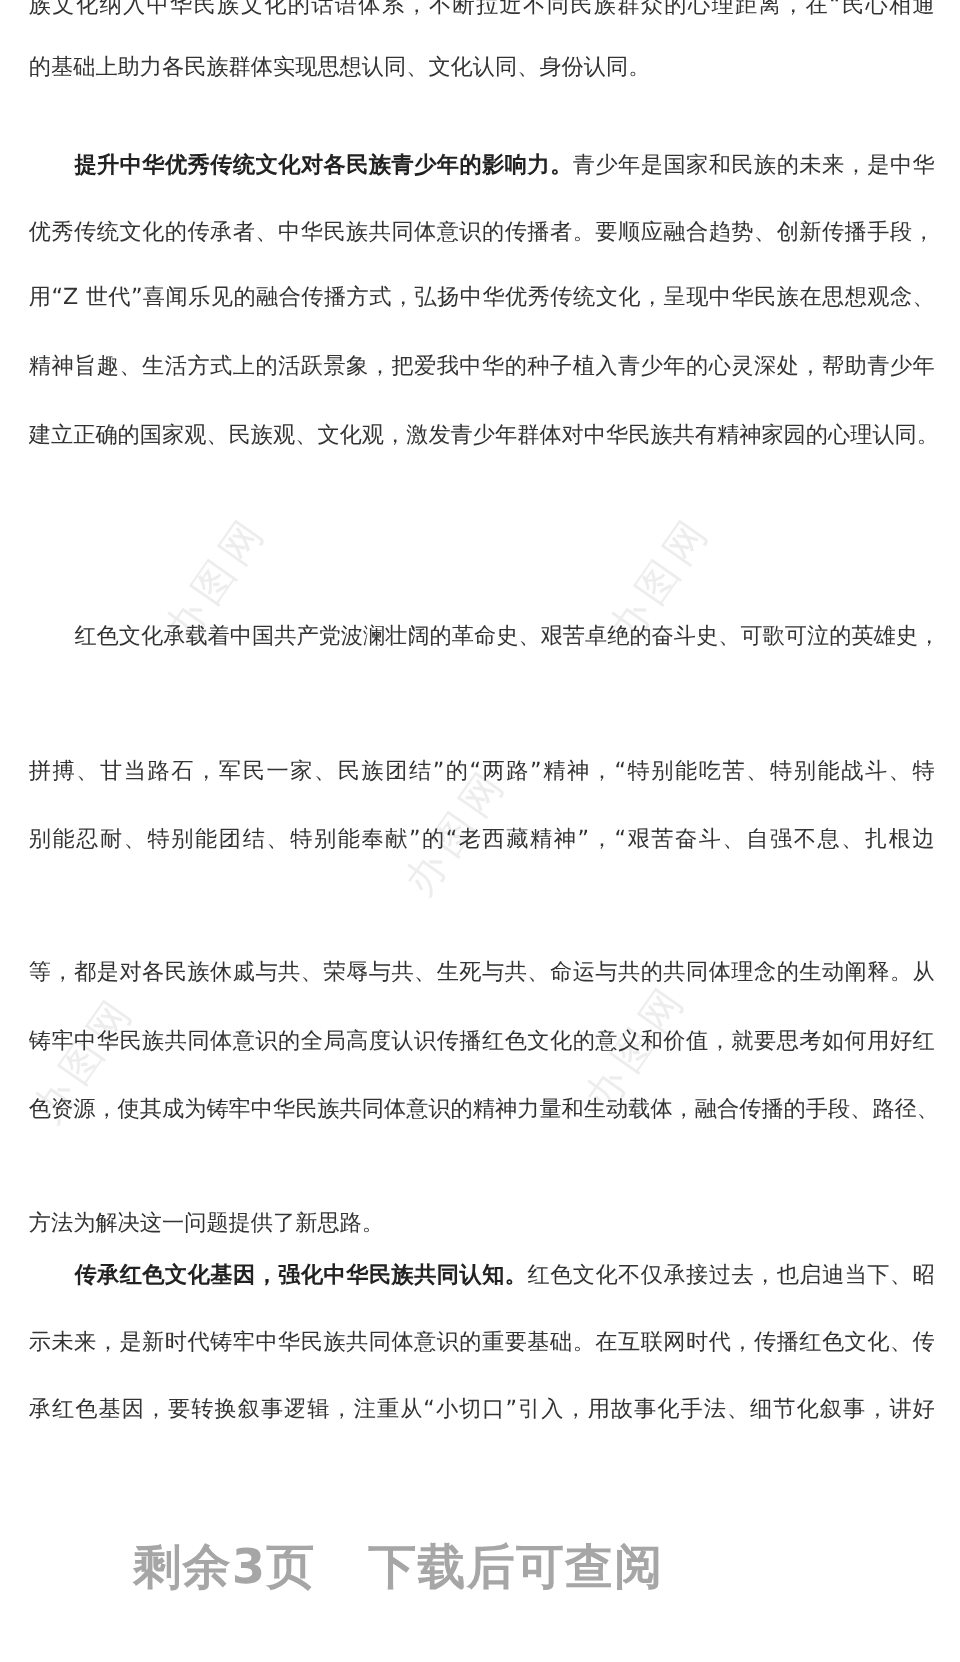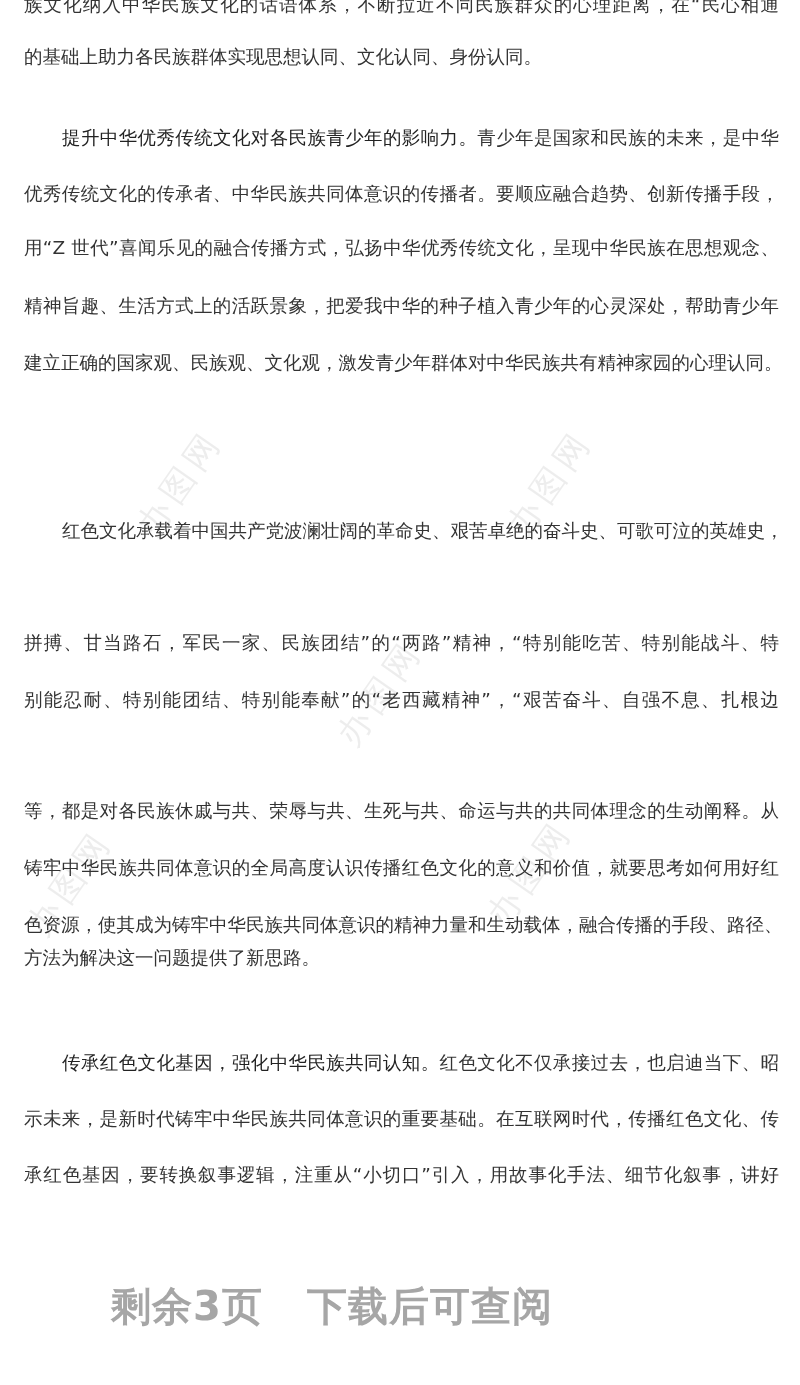--- a/index.html
+++ b/index.html
@@ -11,21 +11,21 @@
   .page { position: absolute; left: 0; top: 0; width: 800px; height: 1385px; }
   .line {
     position: absolute; left: 24px; width: 755px;
     font-size: 18.5px; line-height: 24px; height: 24px;
     white-space: nowrap; overflow: hidden;
     text-align: justify; text-align-last: justify;
     letter-spacing: 0px;
   }
   .line.indent { left: 62px; width: 717px; }
   .line.last { text-align-last: left; }
-  .bold { font-weight: normal; color: #222222; }
+  .bold { font-weight: bold; color: #222222; }
   .heading {
     position: absolute; left: 62px; font-size: 18.5px; line-height: 24px;
     font-weight: bold; color: #222222; white-space: nowrap;
   }
   .watermark {
     position: absolute; font-size: 34px; color: rgba(0,0,0,0.07);
     transform: rotate(-55deg); white-space: nowrap; letter-spacing: 6px;
     pointer-events: none;
   }
   .footer {
@@ -57,21 +57,21 @@
   <div class="line" style="top:294px;">精神旨趣、生活方式上的活跃景象，把爱我中华的种子植入青少年的心灵深处，帮助青少年</div>
   <div class="line" style="top:351px;">建立正确的国家观、民族观、文化观，激发青少年群体对中华民族共有精神家园的心理认同。</div>
 
 
   <div class="line indent" style="top:519px;">红色文化承载着中国共产党波澜壮阔的革命史、艰苦卓绝的奋斗史、可歌可泣的英雄史，</div>
   <div class="line" style="top:631px;">拼搏、甘当路石，军民一家、民族团结”的“两路”精神，“特别能吃苦、特别能战斗、特</div>
   <div class="line" style="top:688px;">别能忍耐、特别能团结、特别能奉献”的“老西藏精神”，“艰苦奋斗、自强不息、扎根边</div>
   <div class="line" style="top:799px;">等，都是对各民族休戚与共、荣辱与共、生死与共、命运与共的共同体理念的生动阐释。从</div>
   <div class="line" style="top:856px;">铸牢中华民族共同体意识的全局高度认识传播红色文化的意义和价值，就要思考如何用好红</div>
   <div class="line" style="top:913px;">色资源，使其成为铸牢中华民族共同体意识的精神力量和生动载体，融合传播的手段、路径、</div>
-  <div class="line last" style="top:946px;">方法为解决这一问题提供了新思路。</div>
+  <div class="line last" style="top:1008px;">方法为解决这一问题提供了新思路。</div>
 
   <div class="line" style="top:1107px;">示未来，是新时代铸牢中华民族共同体意识的重要基础。在互联网时代，传播红色文化、传</div>
   <div class="line indent" style="top:1051px;">
     <span class="bold">传承红色文化基因，强化中华民族共同认知。</span><span>红色文化不仅承接过去，也启迪当下、昭</span>
   </div>
   <div class="line" style="top:1163px;">承红色基因，要转换叙事逻辑，注重从“小切口”引入，用故事化手法、细节化叙事，讲好</div>
 
   <div class="footer">
     <span>剩余3页</span><span>下载后可查阅</span>
   </div>

